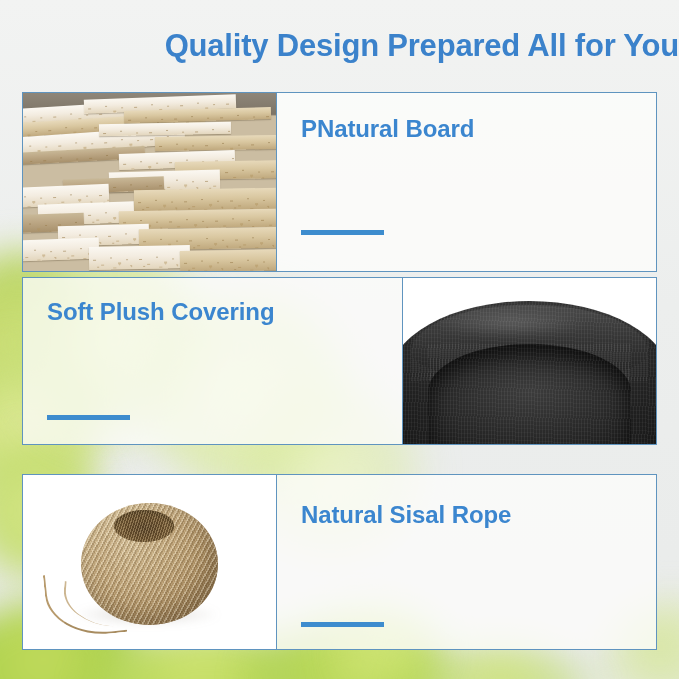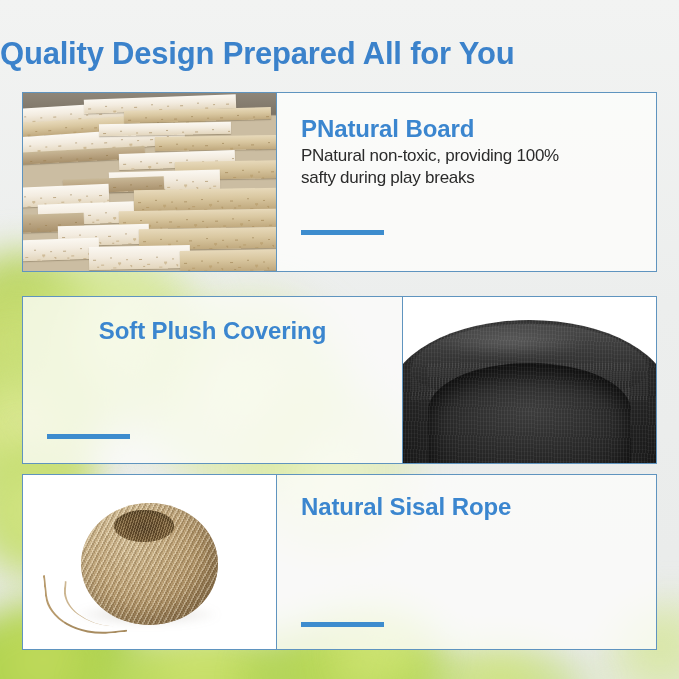--- a/index.html
+++ b/index.html
@@ -56,42 +56,41 @@
               background: radial-gradient(circle at 50% 50%, rgba(216,234,128,.75) 0%, rgba(216,234,128,0) 70%); }
   .bokeh-t1 { left: 600px;  top: 600px; width: 150px; height: 130px;
               background: radial-gradient(circle at 40% 35%, rgba(205,228,118,.7) 0%, rgba(205,228,118,0) 72%); }
 
   
   .page-title {
     position: absolute;
     left: 0;
     top: 28px;
     width: 679px;
-    text-align: left;
+    text-align: right;
     font-family: "Liberation Sans", sans-serif;
     font-weight: bold;
     font-size: 31px;
     letter-spacing: -0.2px;
     color: #3b82cb;
     z-index: 5;
-    margin-top: 8px;
   }
 
   
   .card {
     position: absolute;
     box-sizing: border-box;
     border: 1.5px solid #5f94bf;
     display: flex;
     overflow: hidden;
     z-index: 4;
     background: rgba(252, 252, 251, 0.55);
   }
   #card-1 { left: 22px; top: 92px;  width: 635px; height: 180px; }
-  #card-2 { left: 22px; top: 296px; width: 635px; height: 168px; text-align: center; }
+  #card-2 { left: 22px; top: 277px; width: 635px; height: 168px; }
   #card-3 { left: 22px; top: 474px; width: 635px; height: 176px; }
 
   .card-media {
     position: relative;
     flex: 0 0 253px;
     overflow: hidden;
   }
   .card-body {
     position: relative;
     flex: 1 1 auto;
@@ -105,21 +104,21 @@
     border-left: none;
     border-right: 1.5px solid #5f94bf;
   }
   #card-1 .card-body, #card-3 .card-body {
     background: rgba(253, 253, 252, 0.58);
   }
   #card-2 .card-body {
     background: rgba(253, 253, 252, 0.50);
     padding-top: 20px;
   }
-  #card-3 .card-body { padding-top: 18px; }
+  #card-3 .card-body { padding-top: 26px; }
 
   .card-heading {
     margin: 0 0 2px 0;
     font-family: "Liberation Sans", sans-serif;
     font-weight: bold;
     font-size: 24px;
     line-height: 1.18;
     letter-spacing: -0.1px;
     color: #3b86cf;
   }
@@ -371,22 +370,20 @@
         <div class="plank tan" style="left:38%;  top:66%;  width:62%;  height:10%; transform:rotate(-1deg);"></div>
         <div class="plank light" style="left:14%;  top:74%;  width:36%;  height:11%; transform:rotate(-1.5deg);"></div>
         <div class="plank tan" style="left:46%;  top:76%;  width:58%;  height:12%; transform:rotate(-1deg);"></div>
         <div class="plank light" style="left:-4%;  top:82%;  width:34%;  height:12%; transform:rotate(-2deg);"></div>
         <div class="plank light" style="left:26%;  top:86%;  width:40%;  height:13%; transform:rotate(-1deg);"></div>
         <div class="plank tan" style="left:62%;  top:88%;  width:44%;  height:12%; transform:rotate(-1deg);"></div>
       </div>
     </div>
     <div class="card-body">
       <div class="card-heading">PNatural Board</div>
-      <div class="card-text">PNatural non-toxic, providing 100%
-safty during play breaks</div>
       <div class="accent-bar"></div>
     </div>
   </div>
 
   <div class="card" id="card-2">
     <div class="card-body">
       <div class="card-heading">Soft Plush Covering</div>
       <div class="accent-bar"></div>
     </div>
     <div class="card-media">

